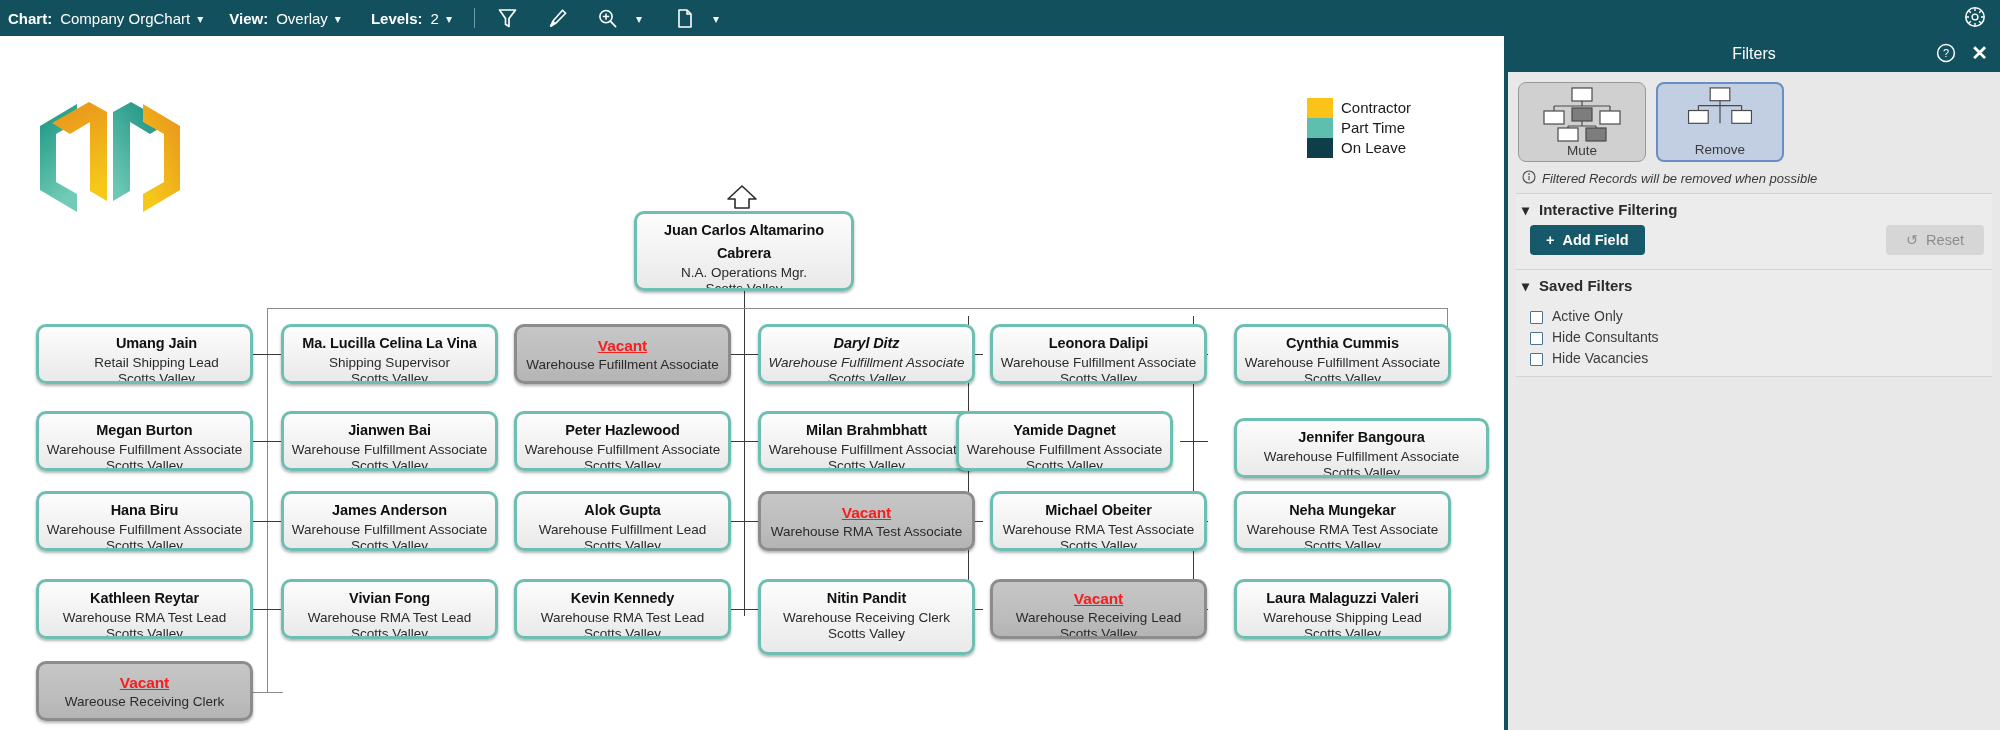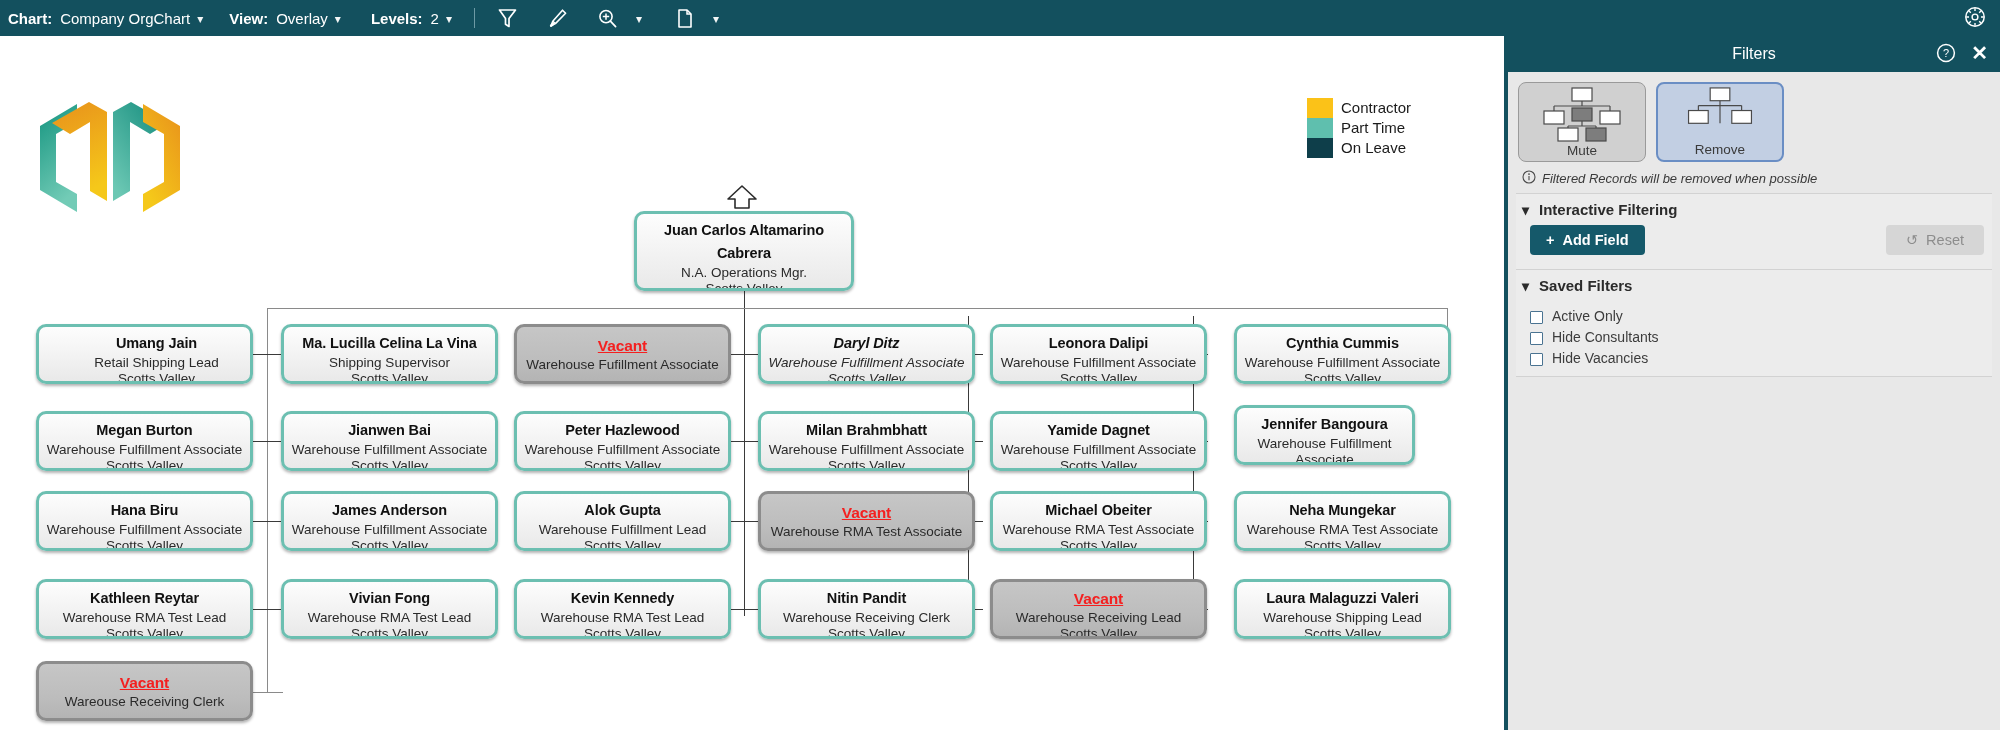--- a/index.html
+++ b/index.html
@@ -350,26 +350,26 @@
   <div class="node" style="left:514px; top:375px; width:217px; height:60px;">
     <div class="nm">Peter Hazlewood</div>
     <div class="ti">Warehouse Fulfillment Associate</div>
     <div class="lo">Scotts Valley</div>
   </div>
   <div class="node" style="left:758px; top:375px; width:217px; height:60px;">
     <div class="nm">Milan Brahmbhatt</div>
     <div class="ti">Warehouse Fulfillment Associate</div>
     <div class="lo">Scotts Valley</div>
   </div>
-  <div class="node" style="left:990px; top:375px; width:217px; height:60px;">
+  <div class="node" style="left:956px; top:375px; width:217px; height:60px;">
     <div class="nm">Yamide Dagnet</div>
     <div class="ti">Warehouse Fulfillment Associate</div>
     <div class="lo">Scotts Valley</div>
   </div>
-  <div class="node" style="left:1234px; top:369px; width:181px; height:60px;">
+  <div class="node" style="left:1234px; top:382px; width:255px; height:60px;">
     <div class="nm">Jennifer Bangoura</div>
     <div class="ti">Warehouse Fulfillment Associate</div>
     <div class="lo">Scotts Valley</div>
   </div>
 
   <div class="node" style="left:36px; top:455px; width:217px; height:60px;">
     <div class="nm">Hana Biru</div>
     <div class="ti">Warehouse Fulfillment Associate</div>
     <div class="lo">Scotts Valley</div>
   </div>
@@ -406,21 +406,21 @@
   <div class="node" style="left:281px; top:543px; width:217px; height:60px;">
     <div class="nm">Vivian Fong</div>
     <div class="ti">Warehouse RMA Test Lead</div>
     <div class="lo">Scotts Valley</div>
   </div>
   <div class="node" style="left:514px; top:543px; width:217px; height:60px;">
     <div class="nm">Kevin Kennedy</div>
     <div class="ti">Warehouse RMA Test Lead</div>
     <div class="lo">Scotts Valley</div>
   </div>
-  <div class="node" style="left:758px; top:543px; width:217px; height:60px;">
+  <div class="node" style="left:758px; top:543px; width:217px; height:76px;">
     <div class="nm">Nitin Pandit</div>
     <div class="ti">Warehouse Receiving Clerk</div>
     <div class="lo">Scotts Valley</div>
   </div>
   <div class="node vacant" style="left:990px; top:543px; width:217px; height:60px;">
     <div class="nm">Vacant</div>
     <div class="ti">Warehouse Receiving Lead</div>
     <div class="lo">Scotts Valley</div>
   </div>
   <div class="node" style="left:1234px; top:543px; width:217px; height:60px;">

